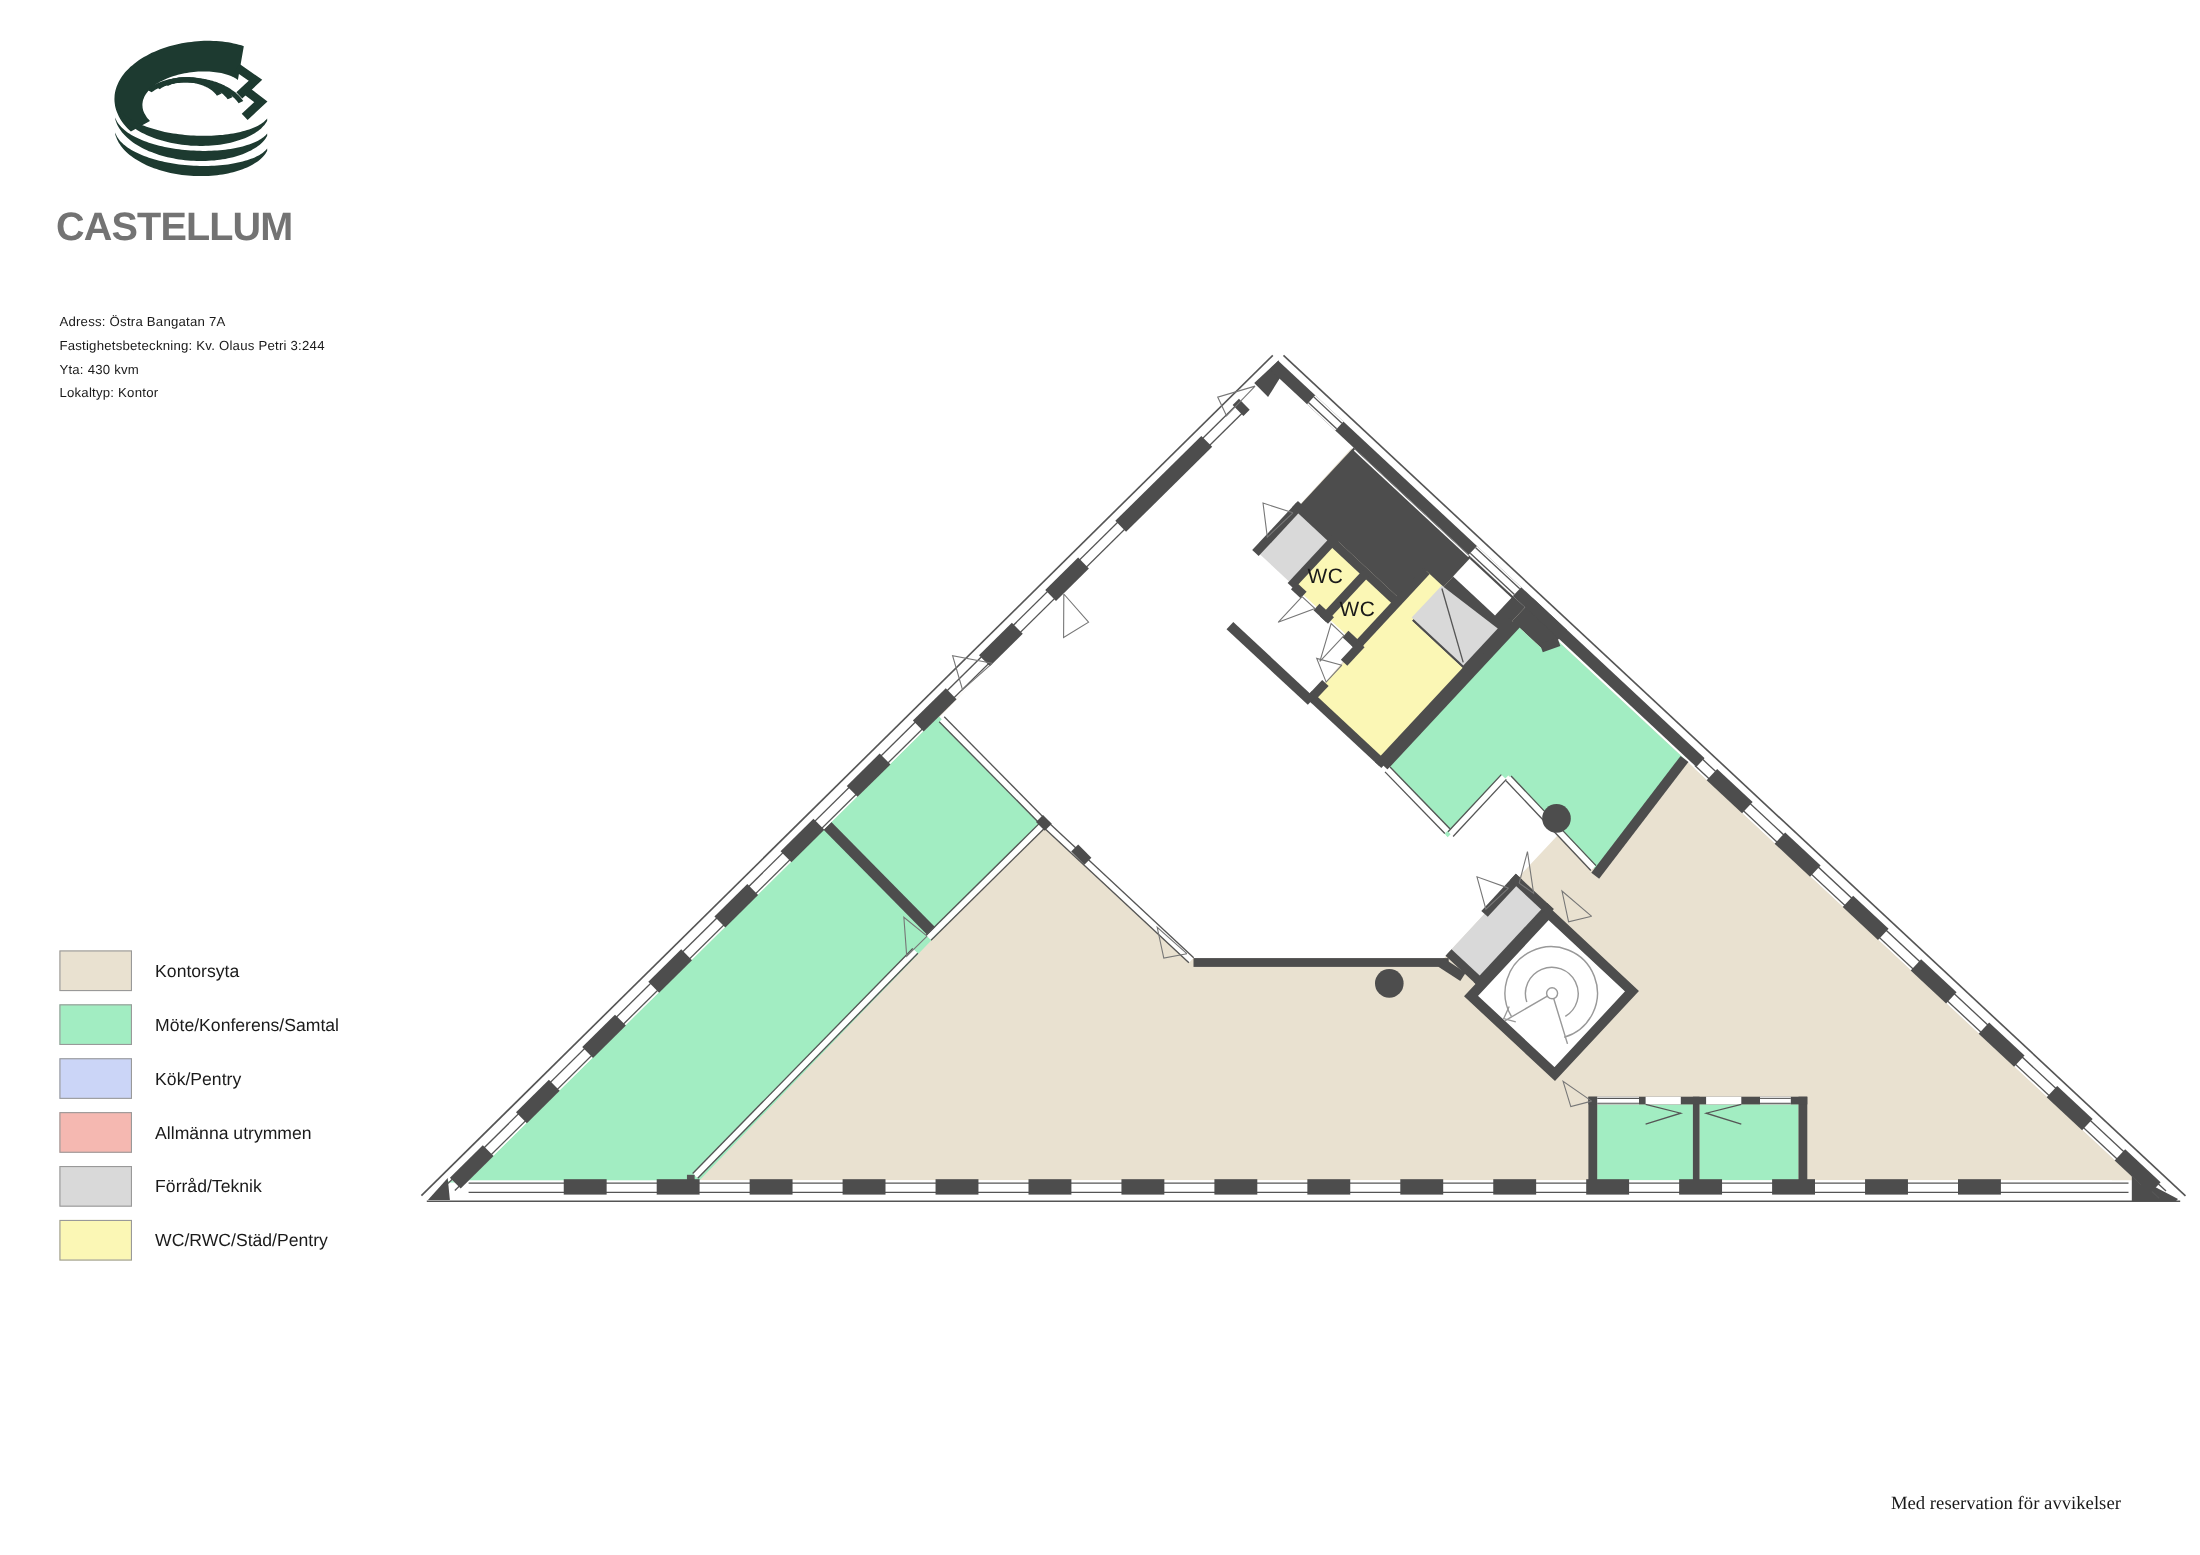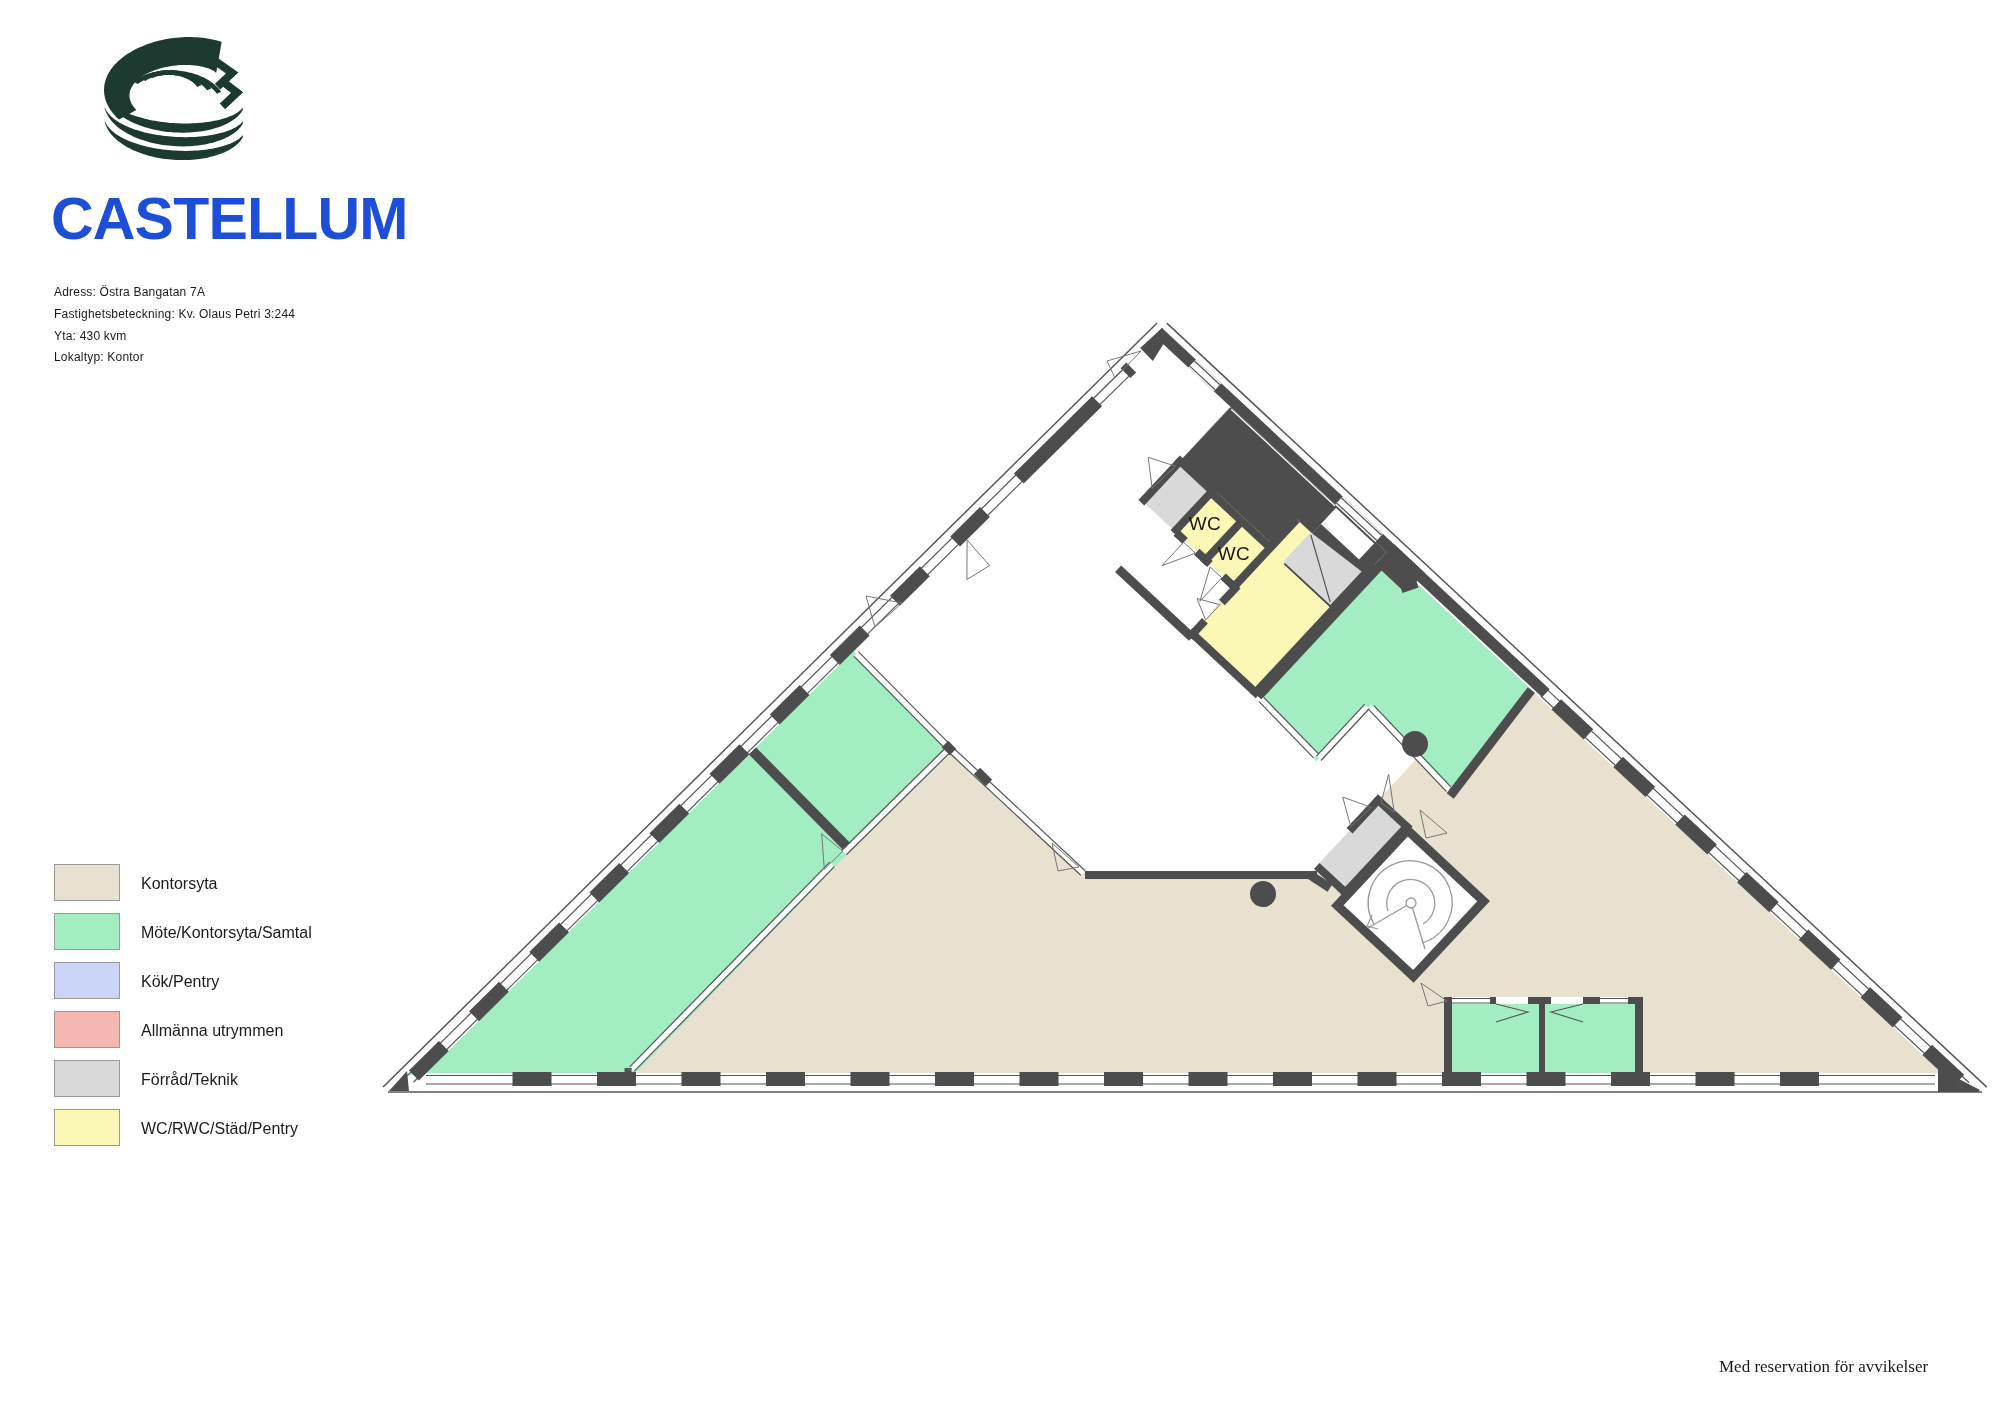--- a/index.html
+++ b/index.html
@@ -1,21 +1,21 @@
 <!DOCTYPE html>
 <html><head><meta charset="utf-8"><style>
 html,body{margin:0;padding:0;background:#fff;width:2000px;height:1414px;overflow:hidden;}
 body{font-family:"Liberation Sans",sans-serif;color:#1a1a1a;position:relative;}
 .info{position:absolute;left:54px;top:282px;font-size:12px;line-height:21.8px;letter-spacing:.2px;}
 .legend{position:absolute;left:54px;top:865px;}
 .lrow{display:flex;align-items:center;margin-bottom:14px;height:35px;}
 .sw{width:64px;height:35px;border:1px solid #999;margin-right:21px;flex:0 0 auto;}
 .lbl{font-size:16px;padding-top:3px;text-align:right;}
 .foot{position:absolute;left:1719px;top:1357px;font-size:17px;font-family:Liberation Serif, serif;}
-.wordmark{position:absolute;left:51px;top:185px;font-size:59px;font-weight:700;letter-spacing:-0.8px;color:#1d4ed8;}
+.wordmark{position:absolute;left:51px;top:185px;font-size:36px;font-weight:700;letter-spacing:-0.8px;color:#737373;}
 .plan{position:absolute;left:0;top:0;}
 </style></head>
 <body>
 <div class="plan"><svg width="2000" height="1414" viewBox="0 0 2000 1414" xmlns="http://www.w3.org/2000/svg">
 <rect width="2000" height="1414" fill="#ffffff"></rect>
 <polygon points="425.8,1073.0 1162.3,346.0 1942.5,1073.0" fill="#e9e1d0"></polygon>
 <polygon points="1155.0,336.0 1229.0,407.0 1143.0,501.0 1234.0,586.0 1193.0,634.0 1259.0,692.0 1316.0,761.0 1371.0,705.0 1421.0,754.0 1378.0,800.0 1317.0,866.0 1313.0,871.0 1085.0,871.0 949.0,748.0 854.0,652.0" fill="#fff"></polygon>
 <polygon points="429.9,1068.9 853.3,651.0 949.5,748.5 634.0,1075.0 403.0,1075.0" fill="#a2edc2"></polygon>
 <polygon points="748.7,754.3 755.8,747.2 852.0,844.7 844.9,851.8" fill="#4d4d4d"></polygon>
 <line x1="632.0" y1="1069.0" x2="832.1" y2="864.4" stroke="#ffffff" stroke-width="5.4"></line>
@@ -190,21 +190,21 @@
 </svg>
 <div class="wordmark">CASTELLUM</div>
 <div class="info">Adress: Östra Bangatan 7A<br>Fastighetsbeteckning: Kv. Olaus Petri 3:244<br>Yta: 430 kvm<br>Lokaltyp: Kontor</div>
 <div class="legend">
 <div class="lrow">
       <div class="sw" style="background:#e9e1d0"></div>
       <div class="lbl">Kontorsyta</div>
     </div>
 <div class="lrow">
       <div class="sw" style="background:#a2edc2"></div>
-      <div class="lbl">Möte/Kontorsyta/Samtal</div>
+      <div class="lbl">Möte/Konferens/Samtal</div>
     </div>
 <div class="lrow">
       <div class="sw" style="background:#cbd5f7"></div>
       <div class="lbl">Kök/Pentry</div>
     </div>
 <div class="lrow">
       <div class="sw" style="background:#f5b8b1"></div>
       <div class="lbl">Allmänna utrymmen</div>
     </div>
 <div class="lrow">

